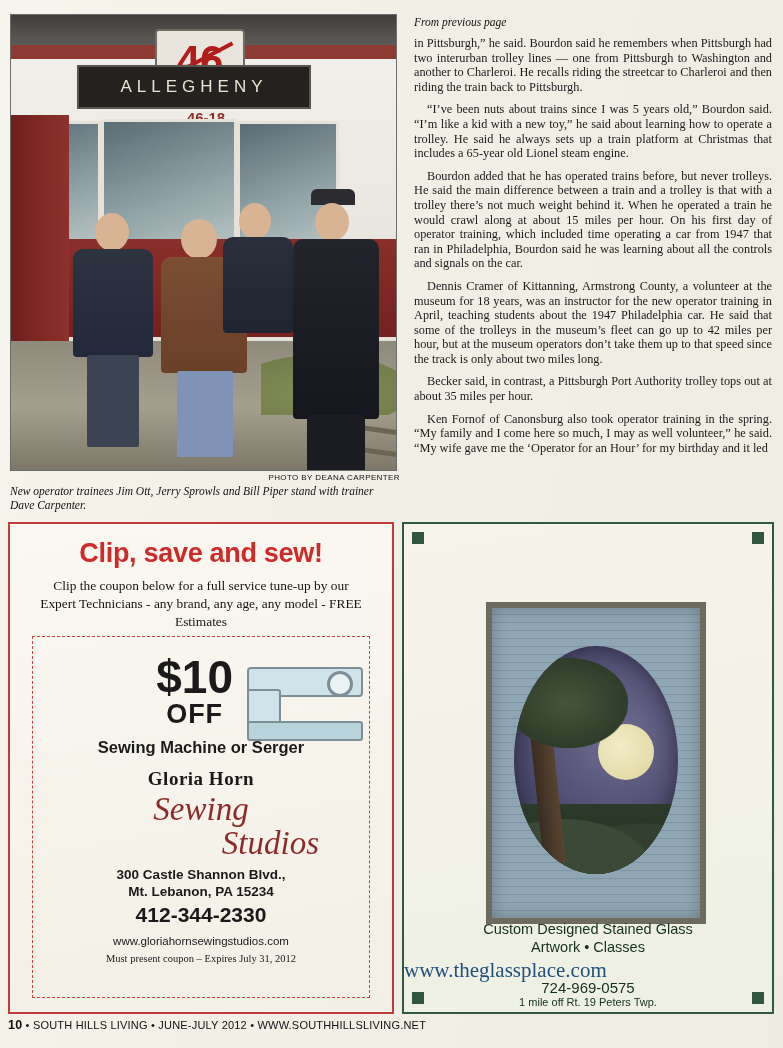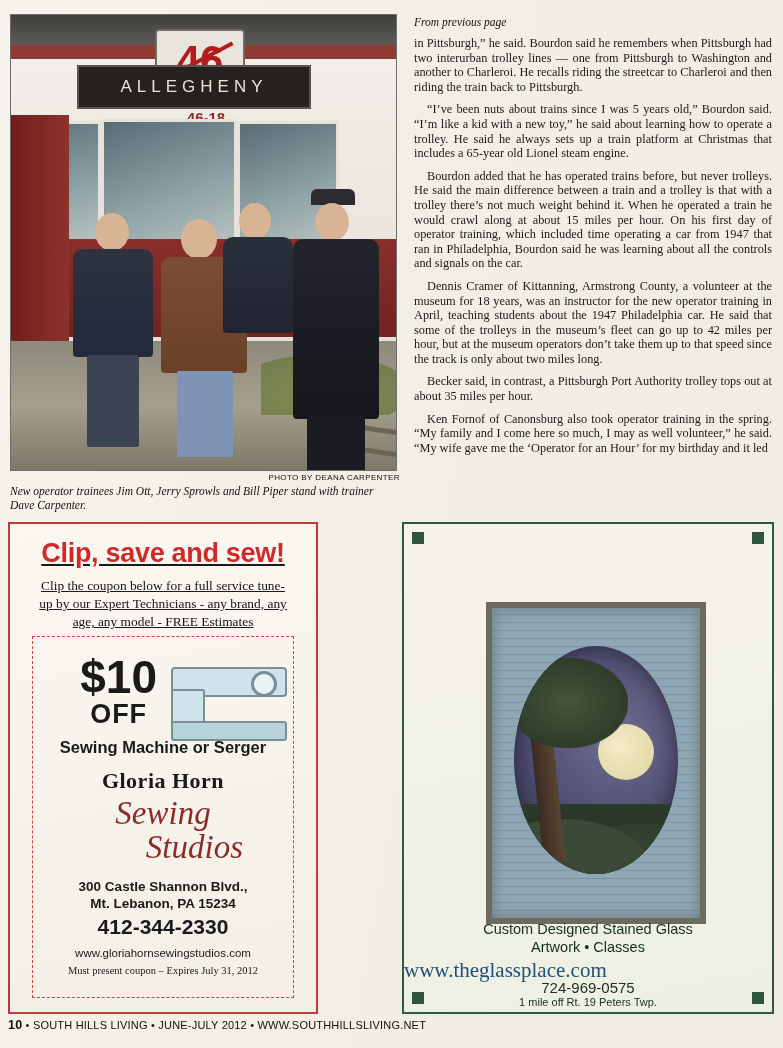--- a/index.html
+++ b/index.html
@@ -125,25 +125,24 @@
   }
   .article p{
     margin:8px 0 6px 0;
     font-size:12.3px;line-height:14.6px;
     text-align:justify;
     text-indent:0;
   }
   .article p.ind{text-indent:13px;}
   
   .ad-left{
-    position:absolute;left:8px;top:522px;width:310px;height:492px;
+    position:absolute;left:8px;top:522px;width:386px;height:492px;
     border:2px solid #c13b3b;
     background:linear-gradient(170deg,#fbf8f2,#f2efe6);
     box-sizing:border-box;
-    text-decoration:underline;
   }
   .ad-title{
     text-align:center;color:#cf2a2a;
     font-family:"Liberation Sans",sans-serif;
     font-weight:bold;font-size:27px;
     padding-top:14px;letter-spacing:-.3px;
   }
   .ad-sub{
     text-align:center;font-size:13.4px;line-height:18px;
     padding:8px 26px 0 26px;color:#141414;
@@ -172,33 +171,33 @@
   .m-arm{position:absolute;left:0;top:8px;width:112px;height:26px;background:#cfe4ea;border:2px solid #7d8f96;border-radius:4px;}
   .m-head{position:absolute;left:0;top:30px;width:30px;height:46px;background:#cfe4ea;border:2px solid #7d8f96;border-radius:3px;}
   .m-base{position:absolute;left:0;top:62px;width:112px;height:16px;background:#b9d3da;border:2px solid #7d8f96;border-radius:3px;}
   .m-wheel{position:absolute;right:6px;top:12px;width:20px;height:20px;border:3px solid #7d8f96;border-radius:50%;background:#e9f3f6;}
   .svc-line{
     text-align:center;font-family:"Liberation Sans",sans-serif;
     font-weight:bold;font-size:16.5px;line-height:21px;margin-top:6px;
   }
   .gloria{
     text-align:center;font-family:"Liberation Serif",serif;font-weight:bold;
-    font-size:22px;margin-top:10px;letter-spacing:.5px;
+    font-size:19px;margin-top:10px;letter-spacing:.5px;
   }
   .script{
     text-align:center;font-family:"Liberation Serif",serif;font-style:italic;
     font-size:33px;color:#8d2b2b;line-height:34px;margin-top:2px;
   }
   .script2{
     text-align:right;padding-right:40px;font-family:"Liberation Serif",serif;font-style:italic;
     font-size:33px;color:#8d2b2b;line-height:34px;
   }
   .addr{
     text-align:center;font-family:"Liberation Sans",sans-serif;font-weight:bold;
-    font-size:13.5px;line-height:17px;margin-top:14px;
+    font-size:13.5px;line-height:17px;margin-top:6px;
   }
   .phone{
     text-align:center;font-family:"Liberation Sans",sans-serif;font-weight:bold;
     font-size:21px;margin-top:3px;
   }
   .web{
     text-align:center;font-family:"Liberation Sans",sans-serif;
     font-size:11.5px;margin-top:8px;
   }
   .fine{

